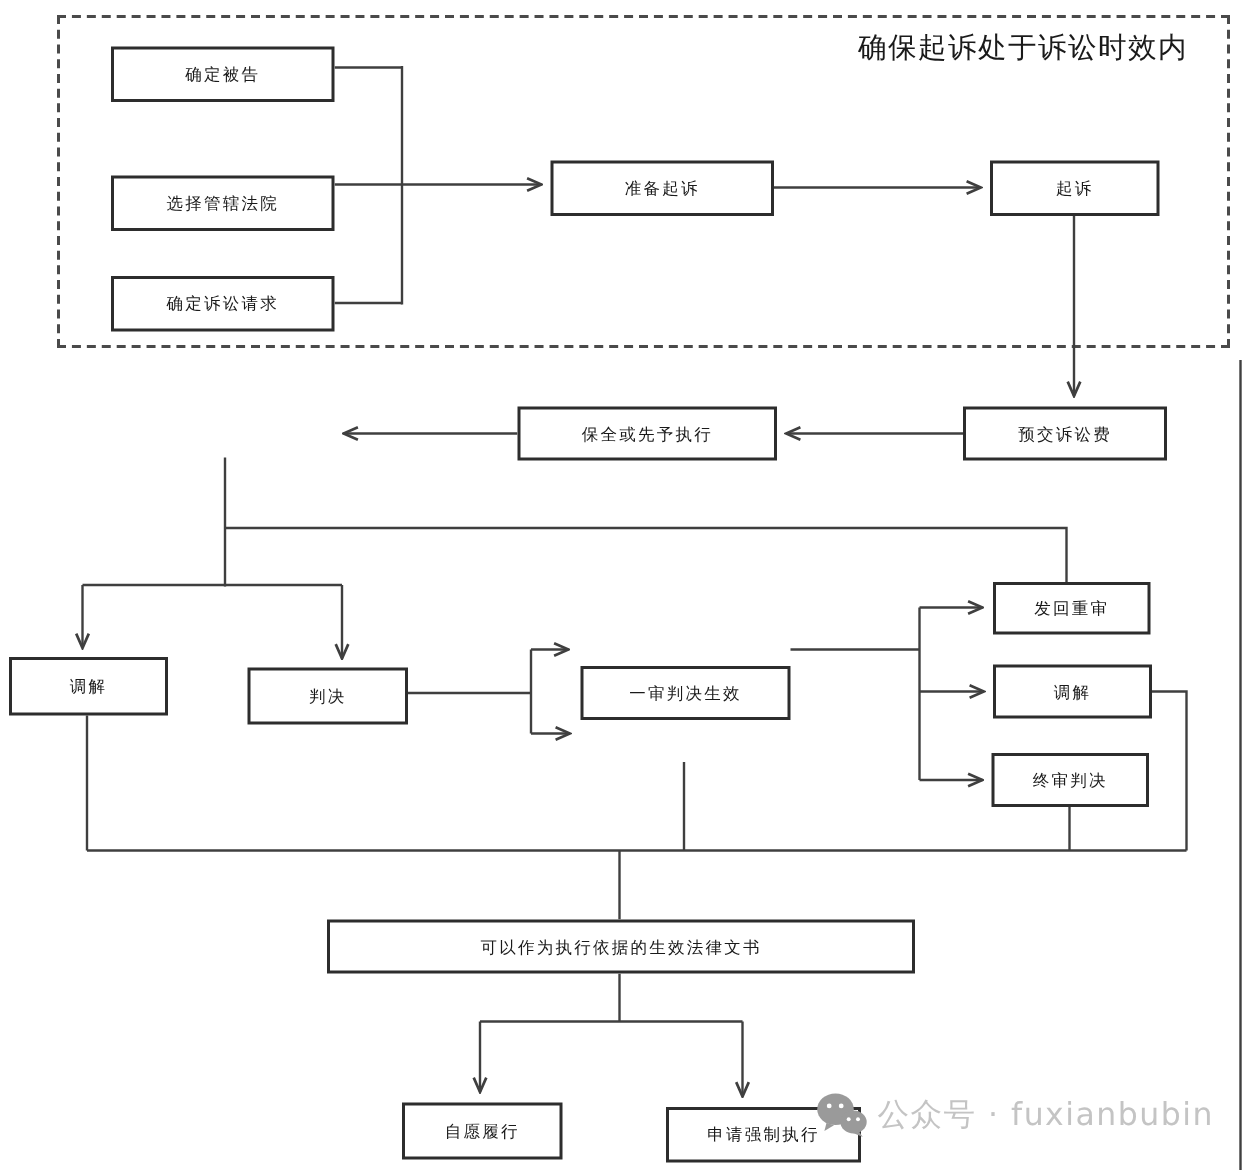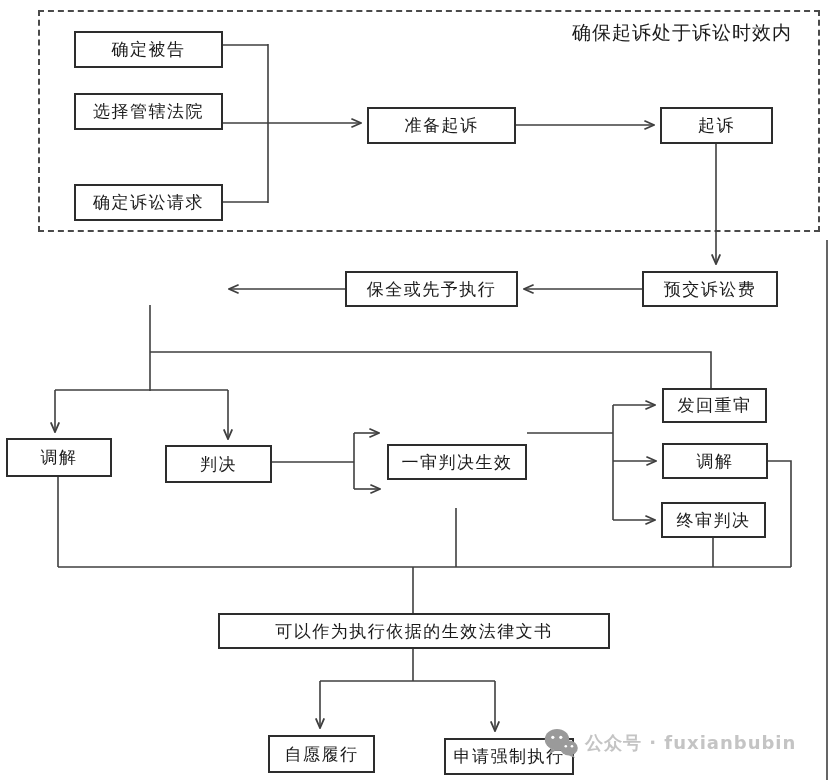--- a/index.html
+++ b/index.html
@@ -31,34 +31,33 @@
     position:absolute;left:560px;top:20px;width:232px;
     font-size:19px;line-height:24px;color:var(--text);
     text-align:right;letter-spacing:1px;z-index:2;
   }
   .node{
     position:absolute;
     box-sizing:border-box;
     border:2px solid var(--box-border);
     background:#fff;
     display:flex;align-items:center;justify-content:center;
-    font-size:17px;color:var(--text);
+    font-size:11px;color:var(--text);
     letter-spacing:1.5px;
     white-space:nowrap;
     z-index:2;
   }
   .watermark{
     position:absolute;left:544px;top:728px;
     display:flex;align-items:center;gap:7px;
     z-index:3;
   }
   .wm-text{
-    font-size:18px;color:var(--wm);letter-spacing:1px;
+    font-size:21px;color:var(--wm);letter-spacing:1px;
     white-space:nowrap;
-    font-weight:bold;
   }
 </style>
 </head>
 <body>
 
 <div class="canvas">
 
   <div class="group-box"></div>
   <div class="group-note">确保起诉处于诉讼时效内</div>
 
@@ -98,21 +97,21 @@
     <path class="ln" d="M58,567 H791"></path>
     <path class="ln" d="M413,567 V613"></path>
     <path class="ln" d="M413,649 V681"></path>
     <path class="ln" d="M320,681 H495"></path>
     <path class="ln" d="M320,681 V728" marker-end="url(#arw)"></path>
     <path class="ln" d="M495,681 V731" marker-end="url(#arw)"></path>
     <path class="ln" d="M827,240 V780"></path>
   </svg>
 
   <div class="node" style="left:74px;top:31px;width:149px;height:37px">确定被告</div>
-  <div class="node" style="left:74px;top:93px;width:149px;height:37px">选择管辖法院</div>
+  <div class="node" style="left:74px;top:117px;width:149px;height:37px">选择管辖法院</div>
   <div class="node" style="left:74px;top:184px;width:149px;height:37px">确定诉讼请求</div>
   <div class="node" style="left:367px;top:107px;width:149px;height:37px">准备起诉</div>
   <div class="node" style="left:660px;top:107px;width:113px;height:37px">起诉</div>
   <div class="node" style="left:642px;top:271px;width:136px;height:36px">预交诉讼费</div>
   <div class="node" style="left:345px;top:271px;width:173px;height:36px">保全或先予执行</div>
   <div class="node" style="left:6px;top:438px;width:106px;height:39px">调解</div>
   <div class="node" style="left:165px;top:445px;width:107px;height:38px">判决</div>
   <div class="node" style="left:387px;top:444px;width:140px;height:36px">一审判决生效</div>
   <div class="node" style="left:662px;top:388px;width:105px;height:35px">发回重审</div>
   <div class="node" style="left:662px;top:443px;width:106px;height:36px">调解</div>

